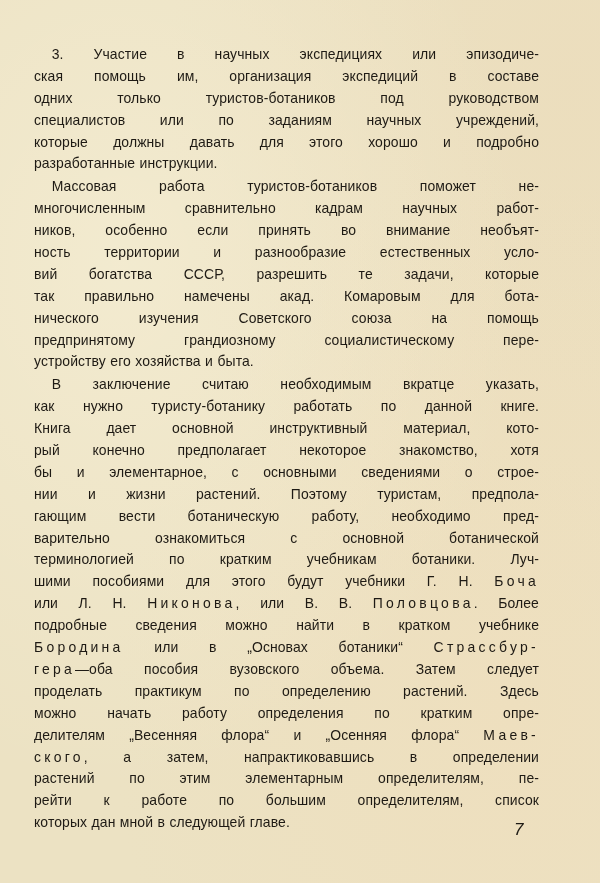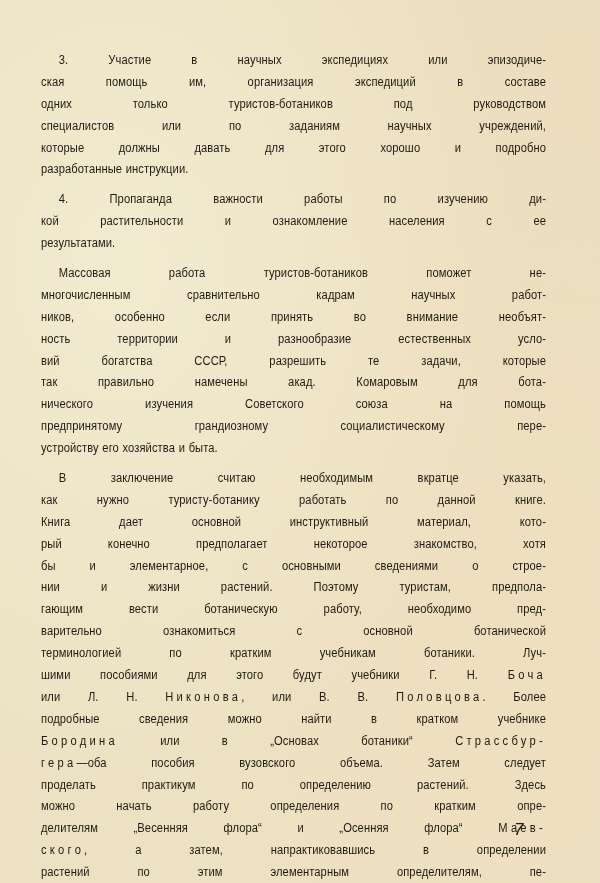--- a/index.html
+++ b/index.html
@@ -19,22 +19,22 @@
     font-family: "Liberation Sans", "DejaVu Sans", sans-serif;
     color: #1e1a14;
   }
   .page {
     position: absolute;
     left: 33px;
     top: 42px;
     width: 505px;
   }
   .para {
-    margin: 8px;
-    font-size: 12px;
+    margin: 1px;
+    font-size: 15px;
     line-height: 21.9px;
     text-align: justify;
     letter-spacing: 0.1px;
     word-spacing: 0.5px;
     font-stretch: condensed;
   }
   .line {
     display: block;
     height: 21.9px;
     white-space: nowrap;
@@ -70,25 +70,20 @@
 
   <div class="para">
     <span class="line indent">3. Участие в научных экспедициях или эпизодиче-</span>
     <span class="line">ская помощь им, организация экспедиций в составе</span>
     <span class="line">одних только туристов-ботаников под руководством</span>
     <span class="line">специалистов или по заданиям научных учреждений,</span>
     <span class="line">которые должны давать для этого хорошо и подробно</span>
     <span class="line last">разработанные инструкции.</span>
   </div>
 
-  <div class="para">
-    <span class="line indent">4. Пропаганда важности работы по изучению ди-</span>
-    <span class="line">кой растительности и ознакомление населения с ее</span>
-    <span class="line last">результатами.</span>
-  </div>
 
   <div class="para">
     <span class="line indent">Массовая работа туристов-ботаников поможет не-</span>
     <span class="line">многочисленным сравнительно кадрам научных работ-</span>
     <span class="line">ников, особенно если принять во внимание необъят-</span>
     <span class="line">ность территории и разнообразие естественных усло-</span>
     <span class="line">вий богатства СССР, разрешить те задачи, которые</span>
     <span class="line">так правильно намечены акад. Комаровым для бота-</span>
     <span class="line">нического изучения Советского союза на помощь</span>
     <span class="line">предпринятому грандиозному социалистическому пере-</span>

